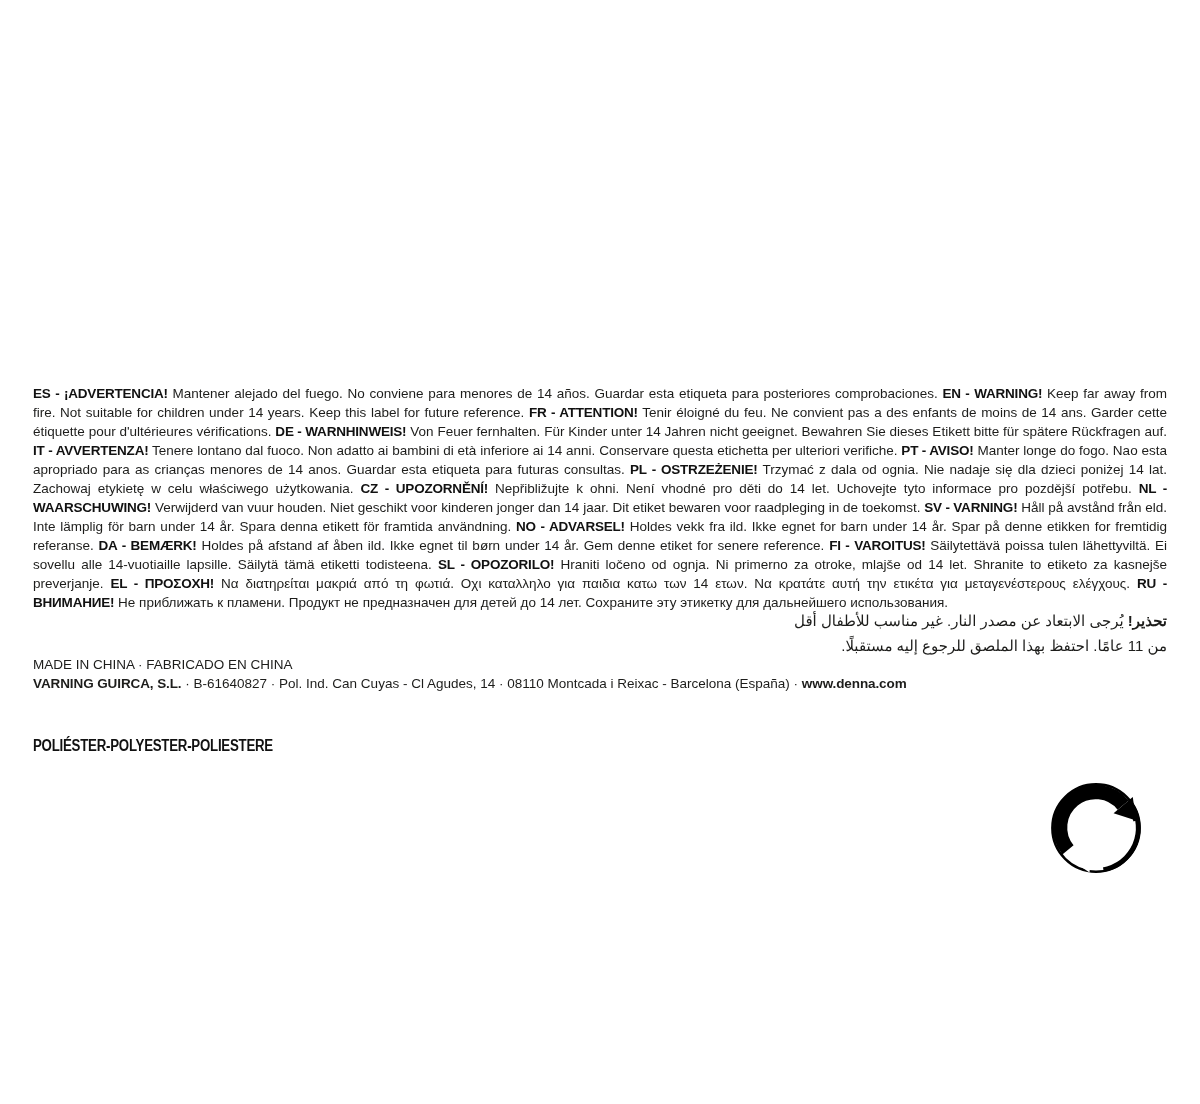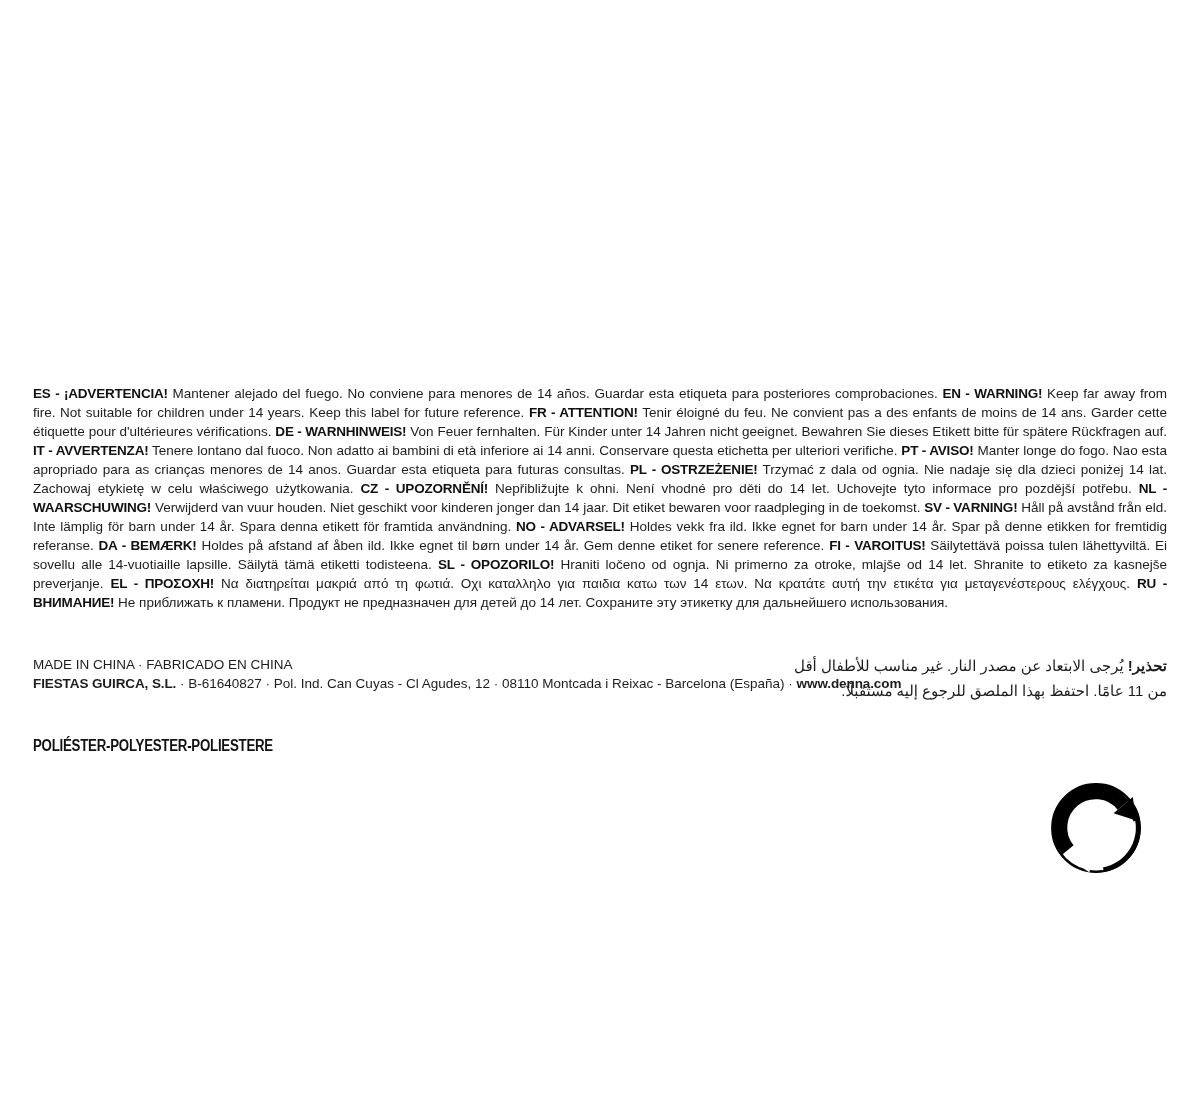--- a/index.html
+++ b/index.html
@@ -24,21 +24,21 @@
     color: #1d1d1b;
   }
   .warning-paragraph b {
     font-weight: bold;
     letter-spacing: -0.2px;
     color: #111111;
   }
   .arabic-warning {
     position: absolute;
     right: 33px;
-    top: 653px;
+    top: 608px;
     width: 560px;
     direction: rtl;
     text-align: right;
     font-size: 15px;
     line-height: 25px;
     color: #1d1d1b;
   }
   .arabic-warning b { font-weight: bold; }
   .origin-line {
     position: absolute;
@@ -87,21 +87,21 @@
   <p class="warning-paragraph"><b>ES - ¡ADVERTENCIA!</b><span> Mantener alejado del fuego. No conviene para menores de 14 años. Guardar esta etiqueta para posteriores comprobaciones. </span><b>EN - WARNING!</b><span> Keep far away from fire. Not suitable for children under 14 years. Keep this label for future reference. </span><b>FR - ATTENTION!</b><span> Tenir éloigné du feu. Ne convient pas a des enfants de moins de 14 ans. Garder cette étiquette pour d'ultérieures vérifications. </span><b>DE - WARNHINWEIS!</b><span> Von Feuer fernhalten. Für Kinder unter 14 Jahren nicht geeignet. Bewahren Sie dieses Etikett bitte für spätere Rückfragen auf. </span><b>IT - AVVERTENZA!</b><span> Tenere lontano dal fuoco. Non adatto ai bambini di età inferiore ai 14 anni. Conservare questa etichetta per ulteriori verifiche. </span><b>PT - AVISO!</b><span> Manter longe do fogo. Nao esta apropriado para as crianças menores de 14 anos. Guardar esta etiqueta para futuras consultas. </span><b>PL - OSTRZEŻENIE!</b><span> Trzymać z dala od ognia. Nie nadaje się dla dzieci poniżej 14 lat. Zachowaj etykietę w celu właściwego użytkowania. </span><b>CZ - UPOZORNĚNÍ!</b><span> Nepřibližujte k ohni. Není vhodné pro děti do 14 let. Uchovejte tyto informace pro pozdější potřebu. </span><b>NL - WAARSCHUWING!</b><span> Verwijderd van vuur houden. Niet geschikt voor kinderen jonger dan 14 jaar. Dit etiket bewaren voor raadpleging in de toekomst. </span><b>SV - VARNING!</b><span> Håll på avstånd från eld. Inte lämplig för barn under 14 år. Spara denna etikett för framtida användning. </span><b>NO - ADVARSEL!</b><span> Holdes vekk fra ild. Ikke egnet for barn under 14 år. Spar på denne etikken for fremtidig referanse. </span><b>DA - BEMÆRK!</b><span> Holdes på afstand af åben ild. Ikke egnet til børn under 14 år. Gem denne etiket for senere reference. </span><b>FI - VAROITUS!</b><span> Säilytettävä poissa tulen lähettyviltä. Ei sovellu alle 14-vuotiaille lapsille. Säilytä tämä etiketti todisteena. </span><b>SL - OPOZORILO!</b><span> Hraniti ločeno od ognja. Ni primerno za otroke, mlajše od 14 let. Shranite to etiketo za kasnejše preverjanje. </span><b>EL - ΠΡΟΣΟΧΗ!</b><span> Να διατηρείται μακριά από τη φωτιά. Οχι καταλληλο για παιδια κατω των 14 ετων. Να κρατάτε αυτή την ετικέτα για μεταγενέστερους ελέγχους. </span><b>RU - ВНИМАНИЕ!</b><span> Не приближать к пламени. Продукт не предназначен для детей до 14 лет. Сохраните эту этикетку для дальнейшего использования.</span></p>
 
   <div class="arabic-warning">
     <div><b>تحذير!</b><span> يُرجى الابتعاد عن مصدر النار. غير مناسب للأطفال أقل</span></div>
     <div>من 11 عامًا. احتفظ بهذا الملصق للرجوع إليه مستقبلًا.</div>
   </div>
 
   <div class="origin-line">MADE IN CHINA · FABRICADO EN CHINA</div>
 
   <div class="manufacturer-line">
-    <span class="bold-seg">FIESTAS GUIRCA, S.L.</span><span> · B-61640827 · Pol. Ind. Can Cuyas - Cl Agudes, 12 · 08110 Montcada i Reixac - Barcelona (España) · </span><span class="bold-seg">www.denna.com</span>
+    <span class="bold-seg">VARNING GUIRCA, S.L.</span><span> · B-61640827 · Pol. Ind. Can Cuyas - Cl Agudes, 14 · 08110 Montcada i Reixac - Barcelona (España) · </span><span class="bold-seg">www.denna.com</span>
   </div>
 
   <div class="material-line">POLIÉSTER-POLYESTER-POLIESTERE</div>
 
   <div class="green-point">
     <svg viewBox="0 0 100 100" xmlns="http://www.w3.org/2000/svg">
 
       <circle cx="50" cy="50" r="45.5" fill="none" stroke="#000000" stroke-width="2.5"></circle>
 
       <path d="M 83.9,23.5 A 43,43 0 0 1 57.5,92.3" fill="none" stroke="#000000" stroke-width="7"></path>

